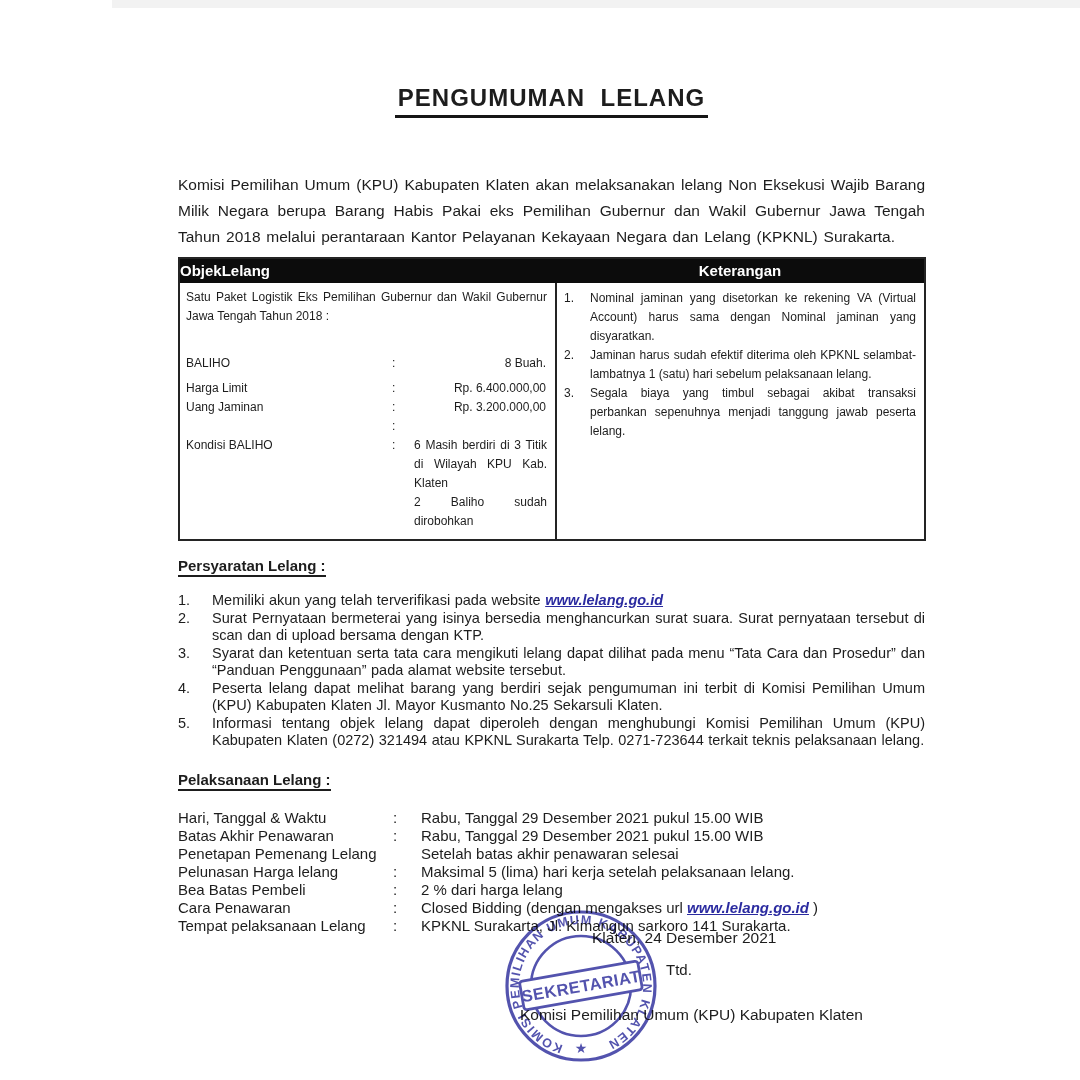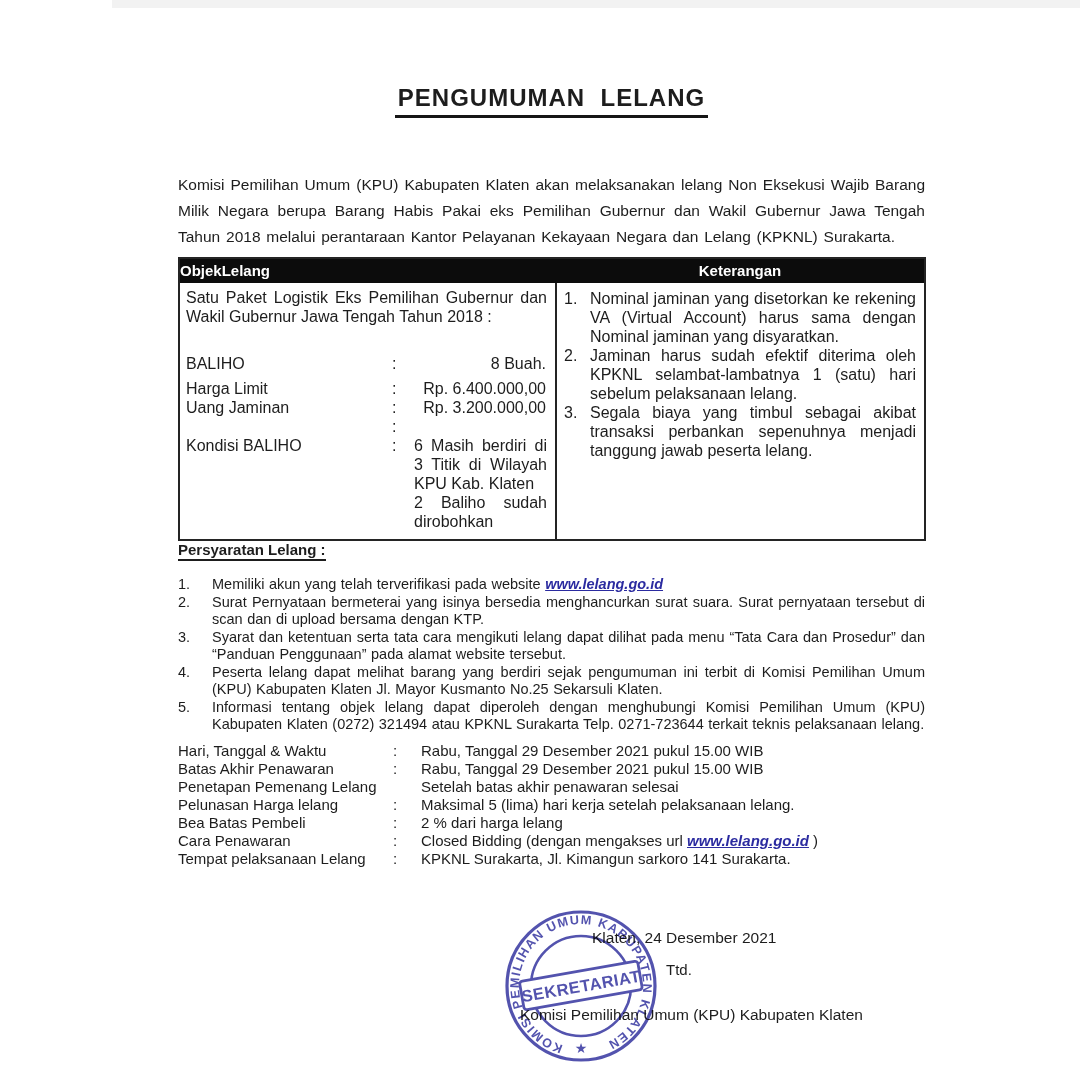--- a/index.html
+++ b/index.html
@@ -16,52 +16,52 @@
            border-bottom:3px solid #161616; padding:0 3px 3px 3px; }
 
   
   .intro { margin-top:54px; font-size:15.5px; line-height:26px; text-align:justify; word-spacing:1.5px; }
 
   
   table.lelang { margin-top:7px; width:746px; border-collapse:collapse; border:2px solid #242424; table-layout:fixed; }
   table.lelang th { background:#0c0c0c; color:#ffffff; font-size:15px; font-weight:bold; padding:3px 0 4px 0; }
   th.obj { width:377px; text-align:left; padding-left:14px; }
   th.ket { width:369px; text-align:center; }
-  td { vertical-align:top; font-size:16px; line-height:19px; }
+  td { vertical-align:top; font-size:12px; line-height:19px; }
   td.obj-cell { padding:5px 8px 8px 6px; }
   td.ket-cell { padding:6px 8px 6px 7px; border-left:2px solid #242424; }
 
   .obj-intro { text-align:justify; text-align-last:left; }
   .orow { display:grid; grid-template-columns:206px 22px 1fr; }
   .orow .lbl { }
   .orow .col { text-align:left; }
   .orow .val { text-align:right; padding-right:1px; }
   .orow.first { margin-top:28px; margin-bottom:6px; }
   .orow .val-just { text-align:justify; text-align-last:left; }
   .orow .val-just div { text-align:justify; text-align-last:left; }
   .orow .val-just .spread { text-align-last:justify; }
 
   .ket-item { display:grid; grid-template-columns:26px 1fr; }
   .ket-item .num { }
   .ket-item .txt { text-align:justify; }
 
   
-  .section-heading { font-size:15px; font-weight:bold; }
+  .section-heading { margin-top:16px; font-size:15px; font-weight:bold; }
   .section-heading span { display:inline-block; border-bottom:2px solid #1d1d1d; padding-bottom:1px; }
 
   
   .plist { margin-top:15px; font-size:14.5px; line-height:17.5px; }
   .plist .li { display:grid; grid-template-columns:34px 1fr; }
   .plist .txt { text-align:justify; word-spacing:0.5px; }
 
   a.weblink { color:#2b2ba0; font-weight:bold; font-style:italic; text-decoration:underline; }
 
   
   .pel-heading { margin-top:21px; }
-  .prow-wrap { margin-top:8px; font-size:15px; line-height:18px; }
+  .prow-wrap { margin-top:18px; font-size:15px; line-height:18px; }
   .prow { display:grid; grid-template-columns:215px 28px 1fr; }
 
   
   .sig-block { position:absolute; left:480px; top:905px; width:470px; height:175px; font-size:15.5px; }
   .place-date { position:absolute; left:112px; top:24px; }
   .ttd { position:absolute; left:186px; top:56px; font-size:15px; }
   .signatory { position:absolute; left:40px; top:101px; }
   .stamp { position:absolute; left:22px; top:2px; width:158px; height:158px; mix-blend-mode:multiply; opacity:0.9; }
 </style>
 </head>
@@ -155,20 +155,23 @@
       <div class="li">
         <span class="num">4.</span>
         <span class="txt">Peserta lelang dapat melihat barang yang berdiri sejak pengumuman ini terbit di Komisi Pemilihan Umum (KPU) Kabupaten Klaten Jl. Mayor Kusmanto No.25 Sekarsuli Klaten.</span>
       </div>
       <div class="li">
         <span class="num">5.</span>
         <span class="txt">Informasi tentang objek lelang dapat diperoleh dengan menghubungi Komisi Pemilihan Umum (KPU) Kabupaten Klaten (0272) 321494 atau KPKNL  Surakarta  Telp. 0271-723644 terkait teknis pelaksanaan lelang.</span>
       </div>
     </div>
 
+    <div class="section-heading pel-heading">
+      <span>Pelaksanaan Lelang :</span>
+    </div>
 
     <div class="prow-wrap">
       <div class="prow">
         <span>Hari, Tanggal &amp; Waktu</span>
         <span>:</span>
         <span>Rabu, Tanggal 29 Desember 2021 pukul 15.00 WIB</span>
       </div>
       <div class="prow">
         <span>Batas Akhir Penawaran</span>
         <span>:</span>

